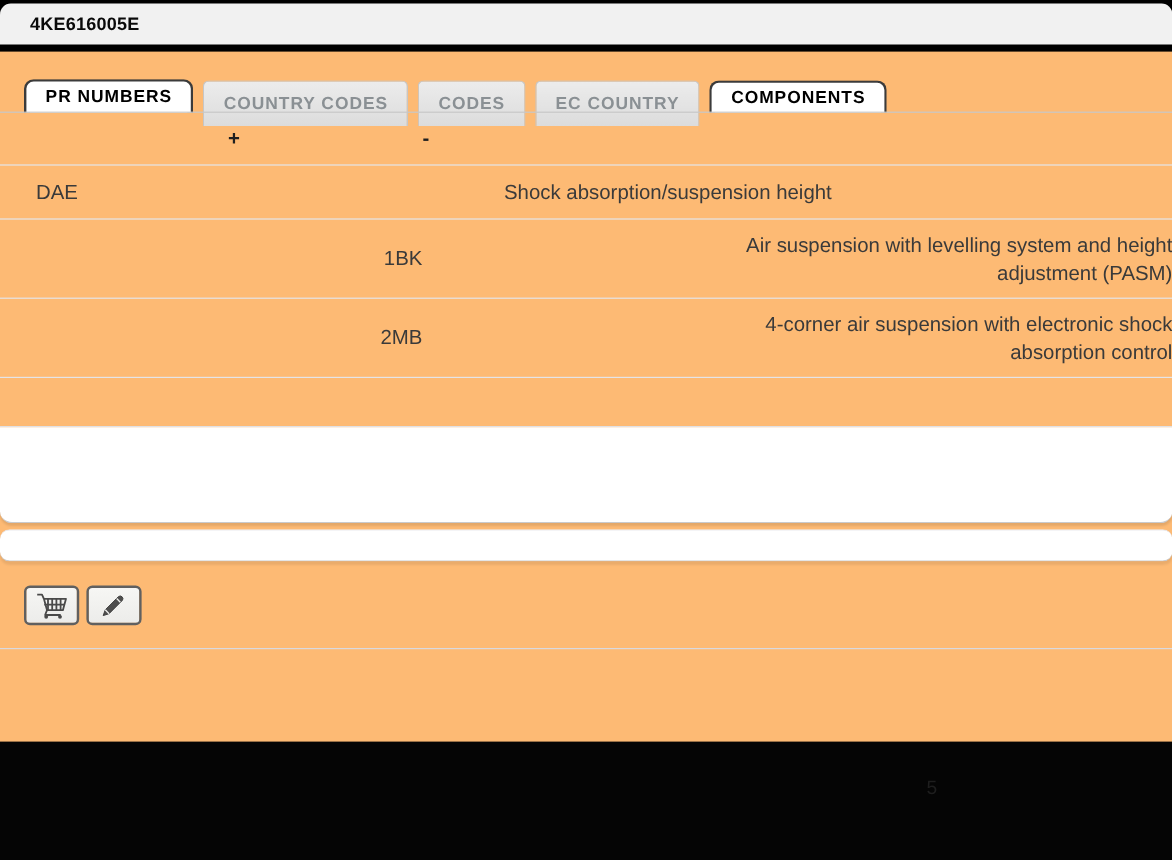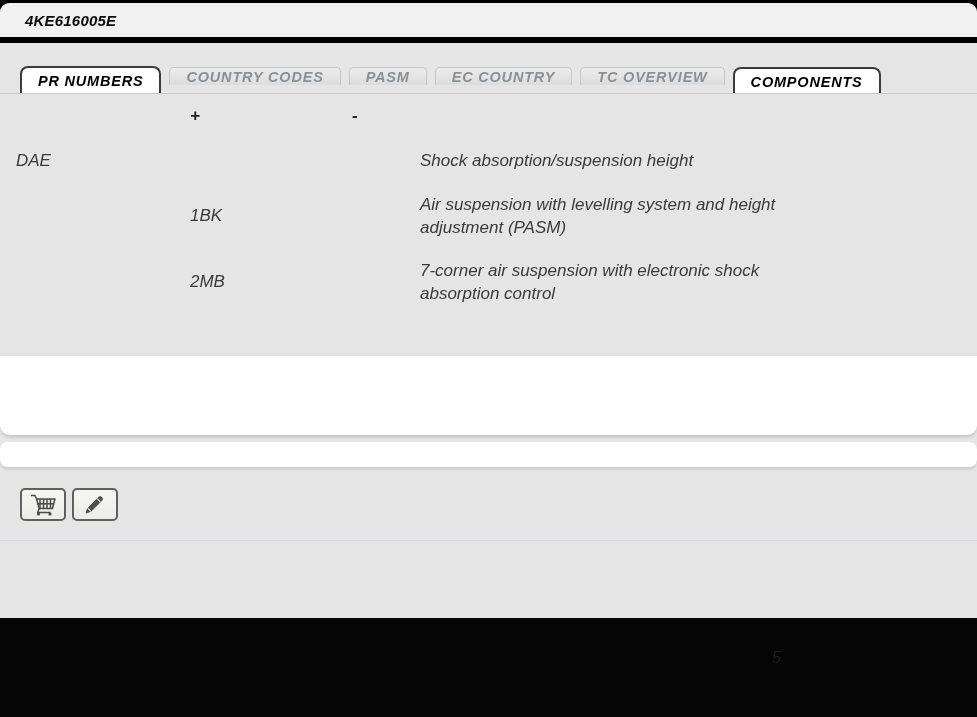--- a/index.html
+++ b/index.html
@@ -1,43 +1,43 @@
 <!DOCTYPE html>
 <html><head>
 <meta charset="utf-8">
 <style>
   html,body{margin:0;padding:0;background:#fff;}
-  .screen{position:relative;width:977px;height:717px;background:#e5e5e5;overflow:hidden;
-          font-family:"Liberation Sans",sans-serif;font-style:italic;}
+  .screen{position:relative;width:977px;height:717px;background:#fdba74;overflow:hidden;
+          font-family:"Liberation Sans",sans-serif;}
 
   
   .top-black{position:absolute;top:0;left:0;width:977px;height:43px;background:#000;}
   .header-panel{position:absolute;top:3px;left:0;width:977px;height:34px;background:#f1f1f1;
                 border-radius:9px 9px 0 0;display:flex;align-items:center;}
   .part-number{font-size:15px;font-weight:bold;color:#0a0a0a;margin-left:25px;letter-spacing:0.2px;}
 
   
   .tabs{position:absolute;top:66px;left:20px;display:flex;gap:8px;z-index:2;align-items:flex-start;}
   .tab{display:flex;align-items:center;padding:0 16px;height:28px;box-sizing:border-box;
        font-size:14.5px;font-weight:bold;letter-spacing:0.8px;white-space:nowrap;cursor:default;}
   .tab.inactive{background:linear-gradient(#ececec,#dcdcdc);border:1px solid #c6c6c6;border-bottom:none;
-                border-radius:5px 5px 0 0;color:#8a9094;height:18px;margin-top:1px;}
+                border-radius:5px 5px 0 0;color:#8a9094;height:38px;margin-top:1px;}
   .tab.active{background:#ffffff;border:2px solid #3b3b3b;border-bottom:none;border-radius:8px 8px 0 0;
               color:#000;z-index:4;position:relative;height:28px;}
   .tab.active-clipped{background:#ffffff;border:2px solid #3b3b3b;border-bottom:none;
               border-radius:8px 8px 0 0;color:#000;height:27px;margin-top:1px;}
   .tabs-underline{position:absolute;top:93px;left:0;width:977px;height:1px;background:#c8c8c8;z-index:3;}
 
   
   .pr-table{position:absolute;top:94px;left:0;width:977px;z-index:1;font-size:17px;color:#3a3a3a;}
   .t-row{display:flex;align-items:center;border-bottom:1px solid #e4e4e8;box-sizing:border-box;line-height:23px;}
   .t-row.header{height:44px;font-weight:bold;color:#1f1f1f;}
   .t-row.r0{height:45px;}
-  .t-row.r1,.t-row.r2{height:66px;}
-  .c1{width:190px;padding-left:16px;box-sizing:border-box;flex-shrink:0;}
+  .t-row.r1,.t-row.r2{height:66px;text-align:right;}
+  .c1{width:190px;padding-left:30px;box-sizing:border-box;flex-shrink:0;}
   .c2{width:162px;flex-shrink:0;}
   .c3{width:68px;flex-shrink:0;}
   .c4{flex:1;}
   .c4 span{display:inline-block;max-width:372px;}
 
   
   .table-end-line{position:absolute;top:355px;left:0;width:977px;height:1px;background:#e0e1e5;}
   .card-bottom{position:absolute;top:356px;left:0;width:977px;height:79px;background:#fff;
                border-bottom:1px solid #c9cacd;border-radius:0 0 10px 10px;
                box-shadow:0 2px 2px rgba(0,0,0,0.10);}
@@ -67,27 +67,24 @@
   </div>
 
   <div class="tabs">
     <div class="tab active">
       <span>PR NUMBERS</span>
     </div>
     <div class="tab inactive">
       <span>COUNTRY CODES</span>
     </div>
     <div class="tab inactive">
-      <span>PASM</span>
+      <span>CODES</span>
     </div>
     <div class="tab inactive">
       <span>EC COUNTRY</span>
-    </div>
-    <div class="tab inactive">
-      <span>TC OVERVIEW</span>
     </div>
     <div class="tab active-clipped">
       <span>COMPONENTS</span>
     </div>
   </div>
   <div class="tabs-underline"></div>
 
   <div class="pr-table">
     <div class="t-row header">
       <div class="c1"></div>
@@ -103,21 +100,21 @@
     <div class="t-row r1">
       <div class="c1"></div>
       <div class="c2">1BK</div>
       <div class="c3"></div>
       <div class="c4"><span>Air suspension with levelling system and height adjustment (PASM)</span></div>
     </div>
     <div class="t-row r2">
       <div class="c1"></div>
       <div class="c2">2MB</div>
       <div class="c3"></div>
-      <div class="c4"><span>7-corner air suspension with electronic shock absorption control</span></div>
+      <div class="c4"><span>4-corner air suspension with electronic shock absorption control</span></div>
     </div>
   </div>
 
   <div class="table-end-line"></div>
   <div class="card-bottom"></div>
   <div class="strip-card"></div>
 
   <div class="toolbar">
     <button class="icon-btn">
       <span style="display:flex;">

